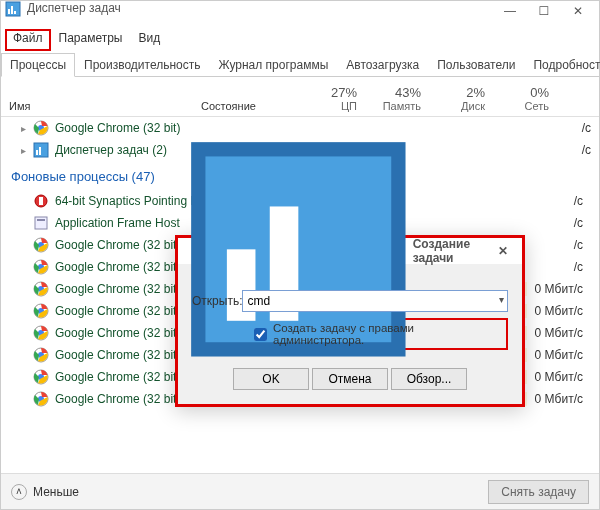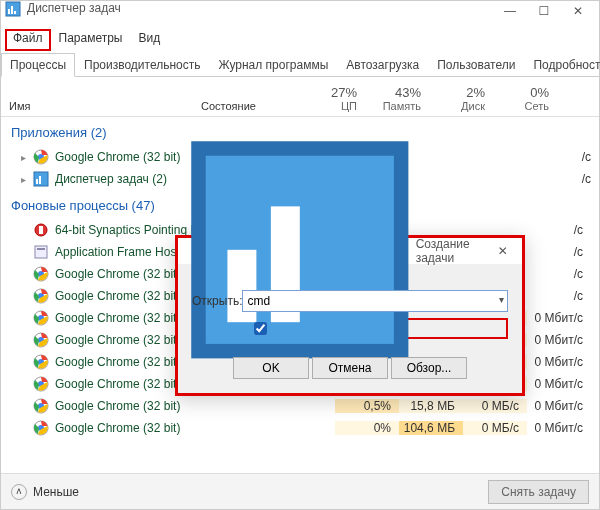--- a/index.html
+++ b/index.html
@@ -29,21 +29,21 @@
   .pname { flex: 0 0 240px; color: #14532d; overflow: hidden; white-space: nowrap; }
   .pcol { flex: 0 0 64px; text-align: right; padding-right: 8px; color:#333; }
   .cell-warm1 { background: #fff7e0; }
   .cell-warm2 { background: #ffe9b8; }
   .cell-warm3 { background: #ffdb8f; }
   .footer { position: absolute; bottom: 0; left: 0; right: 0; height: 36px; border-top: 1px solid #ddd; display: flex; align-items: center; padding: 0 10px; background: #f4f4f4; font-size:12px; }
   .footer .less { display:flex; align-items:center; gap:6px; color:#333; cursor:pointer; }
   .footer .spacer { flex:1; }
   .footer .endtask { padding: 4px 12px; background: #e5e5e5; border: 1px solid #bbb; color:#666; font-size:12px; }
   .dialog-wrap { position: absolute; top: 118px; left: 174px; width: 350px; border: 3px solid #d00; background: #f0f0f0; box-shadow: 0 4px 20px rgba(0,0,0,0.2); z-index: 50; }
-  .dialog-title { display:flex; align-items:center; height: 26px; padding: 0 6px; font-size:12px; color:#555; background:#fff; }
+  .dialog-title { display:flex; align-items:center; height: 26px; padding: 0 6px; font-size:12px; color:#555; background:#fff;font-weight:bold; }
   .dialog-title .spacer { flex:1; }
   .dialog-body { padding: 12px 14px 0 14px; font-size: 11.5px; color:#333; }
   .dbody-top { display:flex; gap:10px; }
   .run-icon { width: 32px; height: 32px; flex: none; }
   .open-row { display:flex; align-items:center; margin-top: 14px; }
   .open-row label { font-size:12px; }
   .open-input { flex:1; height:22px; border:1px solid #7a9fd4; padding:0 18px 0 4px; font-size:12px; background:#fff; }
   .open-combo { position: relative; flex:1; display:flex; }
   .open-combo .arrow { position:absolute; right:4px; top:4px; font-size:10px; color:#555; }
   .admin-row { margin:6px 0 10px 56px; display:flex; align-items:center; gap:6px; font-size:11.5px; border:2px solid #d00; padding:2px 4px; }
@@ -103,21 +103,20 @@
       <span class="pct">2%</span>
       <span class="lbl">Диск</span>
     </div>
     <div class="hcol">
       <span class="pct">0%</span>
       <span class="lbl">Сеть</span>
     </div>
   </div>
 
   <div class="content">
-    <div class="section-title">Приложения (2)</div>
     <div id="apps-container">
         <div class="process-row">
           <span class="expander">▸</span>
           <span class="picon">
             <svg viewBox="0 0 16 16">
               <circle cx="8" cy="8" r="7" fill="#fff" stroke="#999"></circle>
               <circle cx="8" cy="8" r="3" fill="#4285f4"></circle>
               <path d="M8 1 A7 7 0 0 1 14.5 6 L9 6" fill="#ea4335"></path>
               <path d="M14.5 6 A7 7 0 0 1 5 14 L7 10" fill="#fbbc05"></path>
               <path d="M5 14 A7 7 0 0 1 2 4 L6 8" fill="#34a853"></path>
@@ -335,20 +334,21 @@
       <div class="dialog-body">
         <div class="open-row">
           <label>Открыть:</label>
           <div class="open-combo">
             <input class="open-input" type="text" value="cmd" style="">
             <span class="arrow">▾</span>
           </div>
         </div>
         <div class="admin-row">
           <input type="checkbox" checked="" style="">
+          <span>Создать задачу с правами администратора.</span>
         </div>
       </div>
       <div class="dlg-buttons">
         <button>OK</button>
         <button>Отмена</button>
         <button>Обзор...</button>
       </div>
     </div>
   </div>
 

